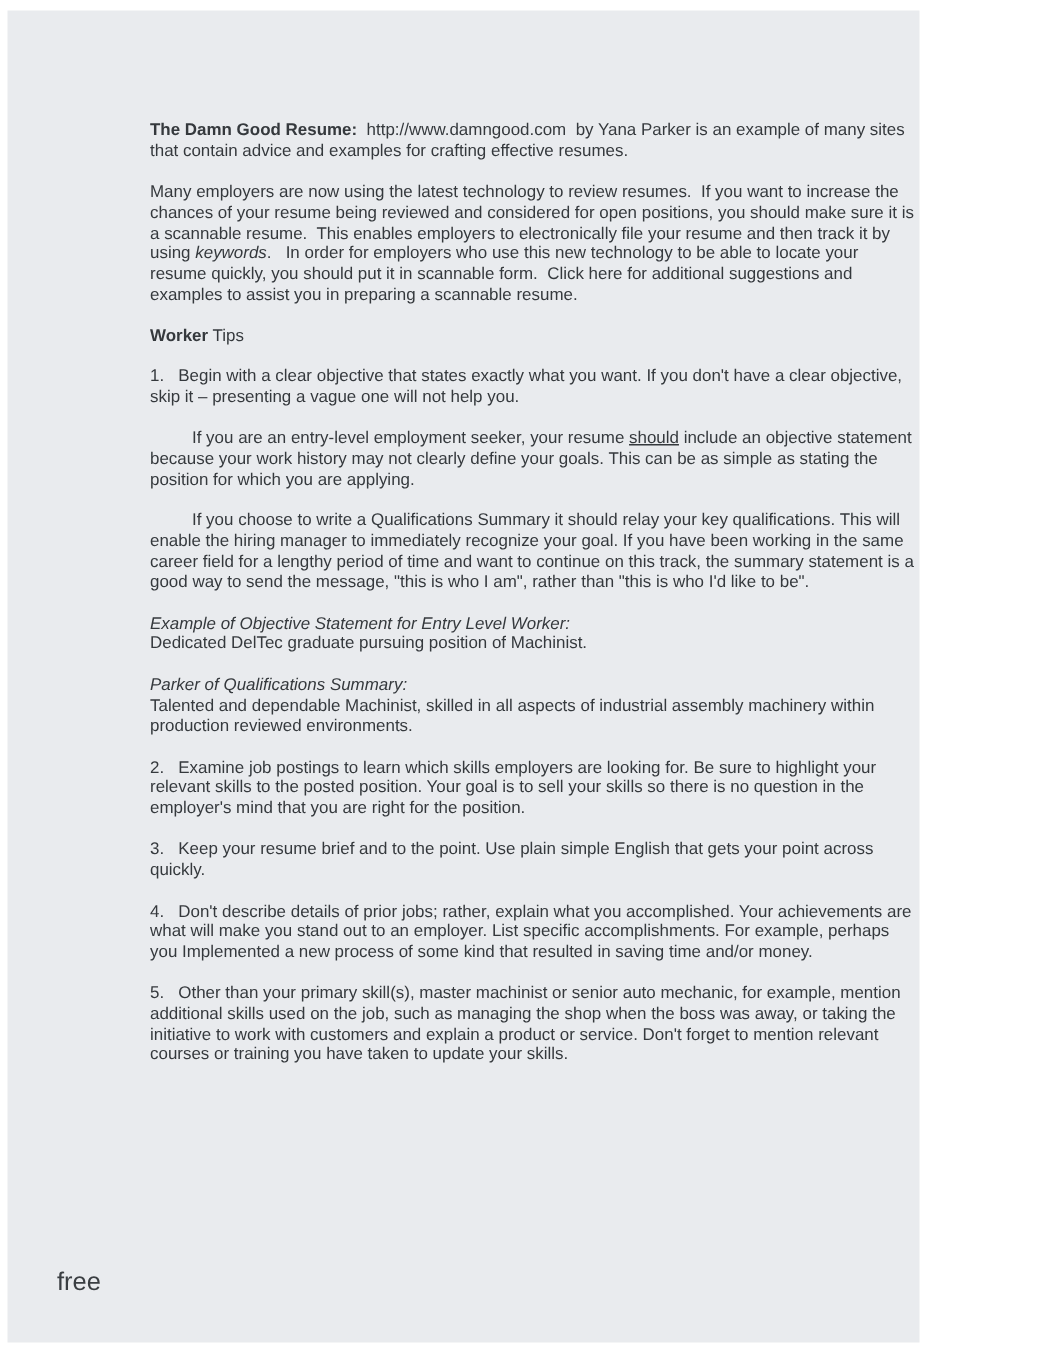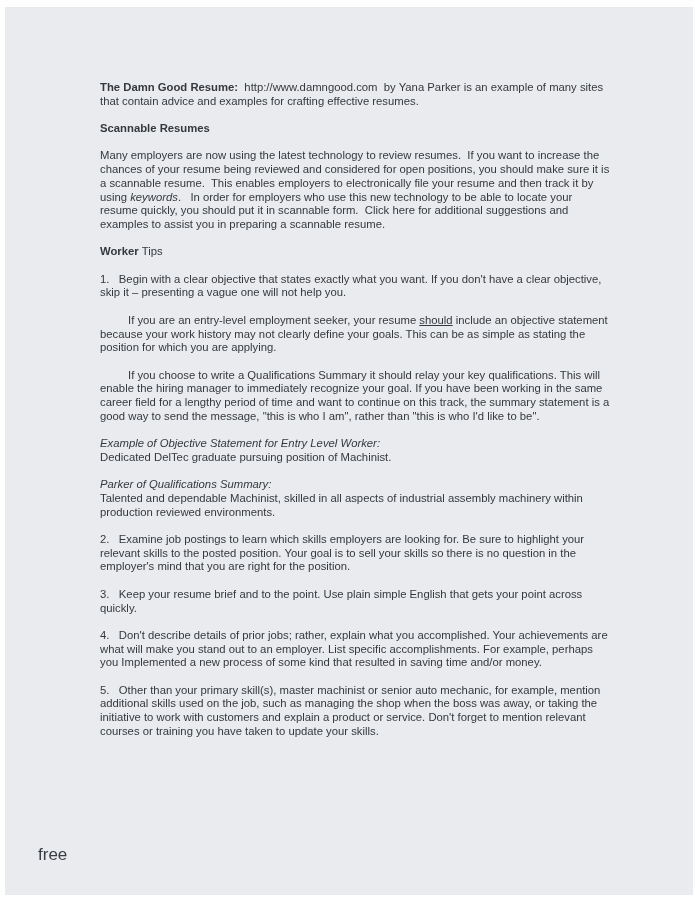--- a/index.html
+++ b/index.html
@@ -14,21 +14,21 @@
   .canvas {
     position: relative;
     width: 695px;
     height: 900px;
     background: #ffffff;
   }
   .page {
     position: absolute;
     left: 5px;
     top: 7px;
-    width: 688px;
+    width: 608px;
     height: 888px;
     background: #e9ebee;
   }
   .content {
     position: absolute;
     left: 95px;
     top: 74px;
     width: 512px;
     color: #35393d;
     font-size: 11.3px;
@@ -55,21 +55,20 @@
 </head>
 <body>
 
 <div class="canvas">
   <div class="page">
 
     <div class="content">
 
       <p><span class="bold">The Damn Good Resume:</span><span>  http://www.damngood.com  by Yana Parker is an example of many sites that contain advice and examples for crafting effective resumes.</span></p>
 
-      <p class="bold">Scannable Resumes</p>
 
       <p><span>Many employers are now using the latest technology to review resumes.  If you want to increase the chances of your resume being reviewed and considered for open positions, you should make sure it is a scannable resume.  This enables employers to electronically file your resume and then track it by using </span><span class="italic">keywords</span><span>.   In order for employers who use this new technology to be able to locate your resume quickly, you should put it in scannable form.  Click here for additional suggestions and examples to assist you in preparing a scannable resume.</span></p>
 
 
       <p><span class="bold">Worker</span><span> Tips</span></p>
 
       <p>1.   Begin with a clear objective that states exactly what you want. If you don't have a clear objective, skip it – presenting a vague one will not help you.</p>
 
       <p class="indent"><span>If you are an entry-level employment seeker, your resume </span><span class="uline">should</span><span> include an objective statement because your work history may not clearly define your goals. This can be as simple as stating the position for which you are applying.</span></p>
 

